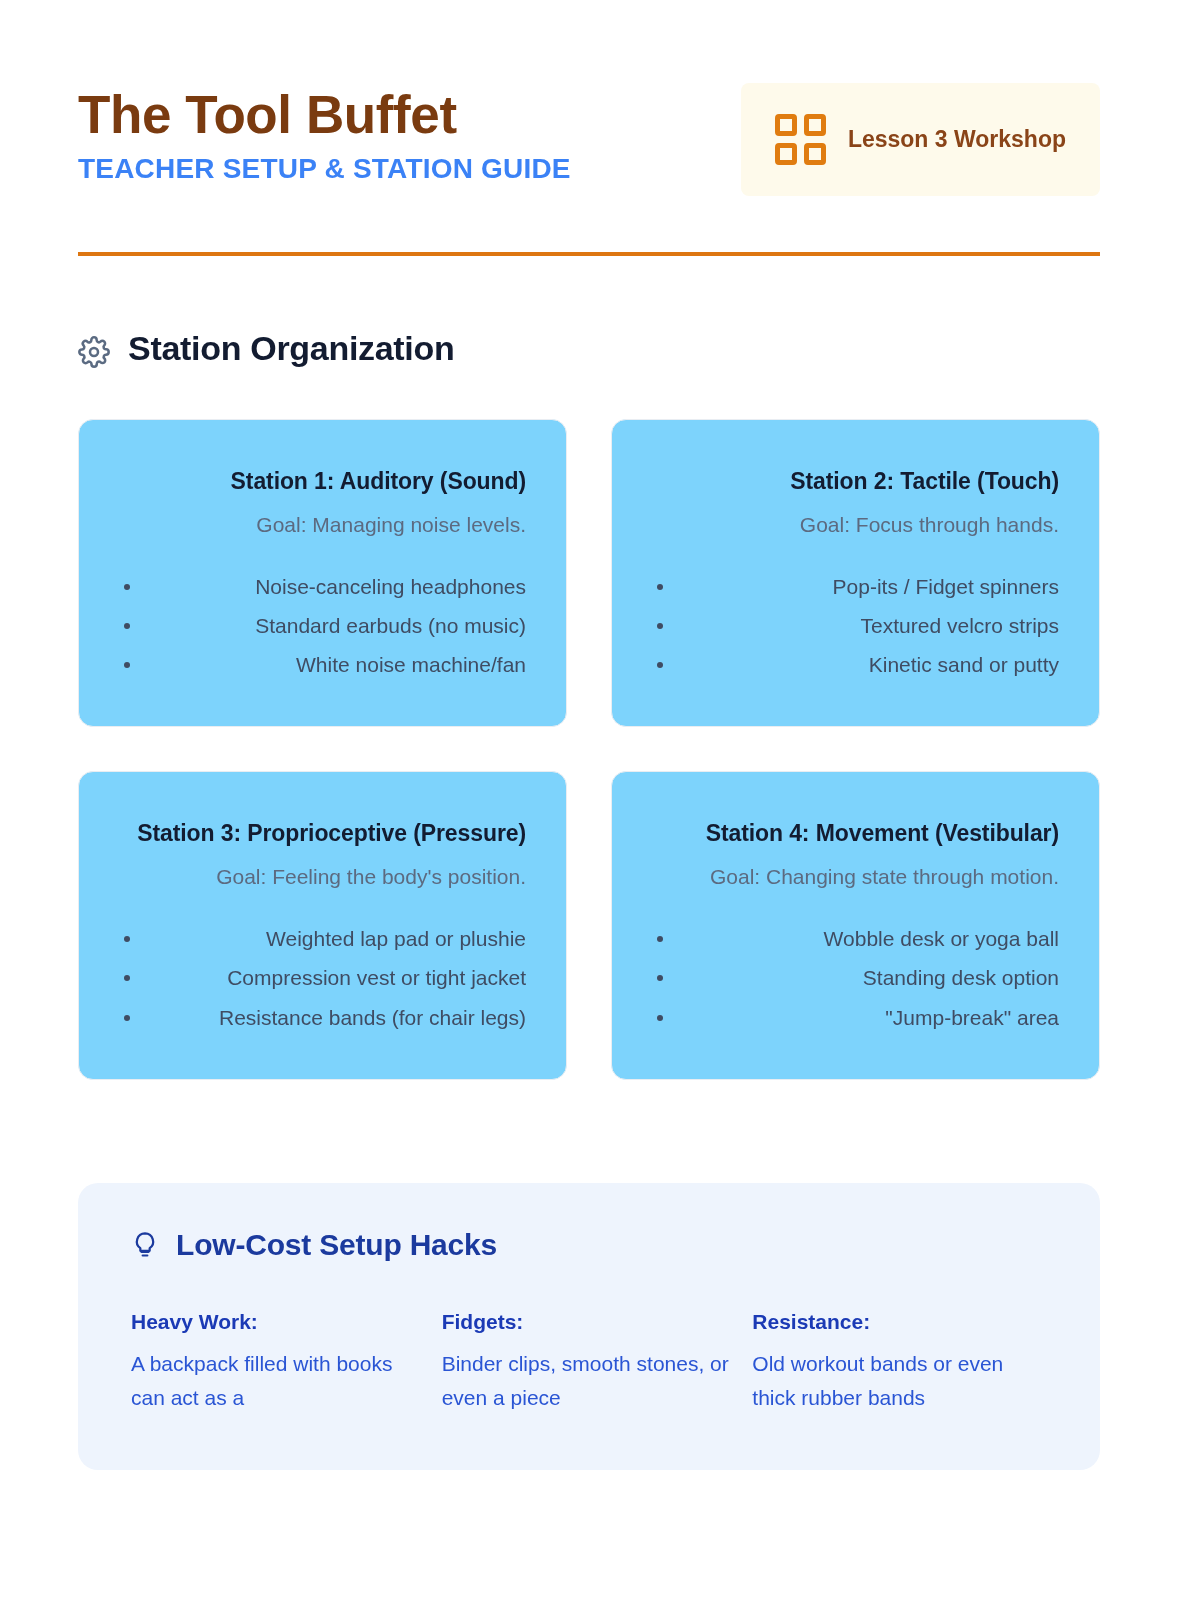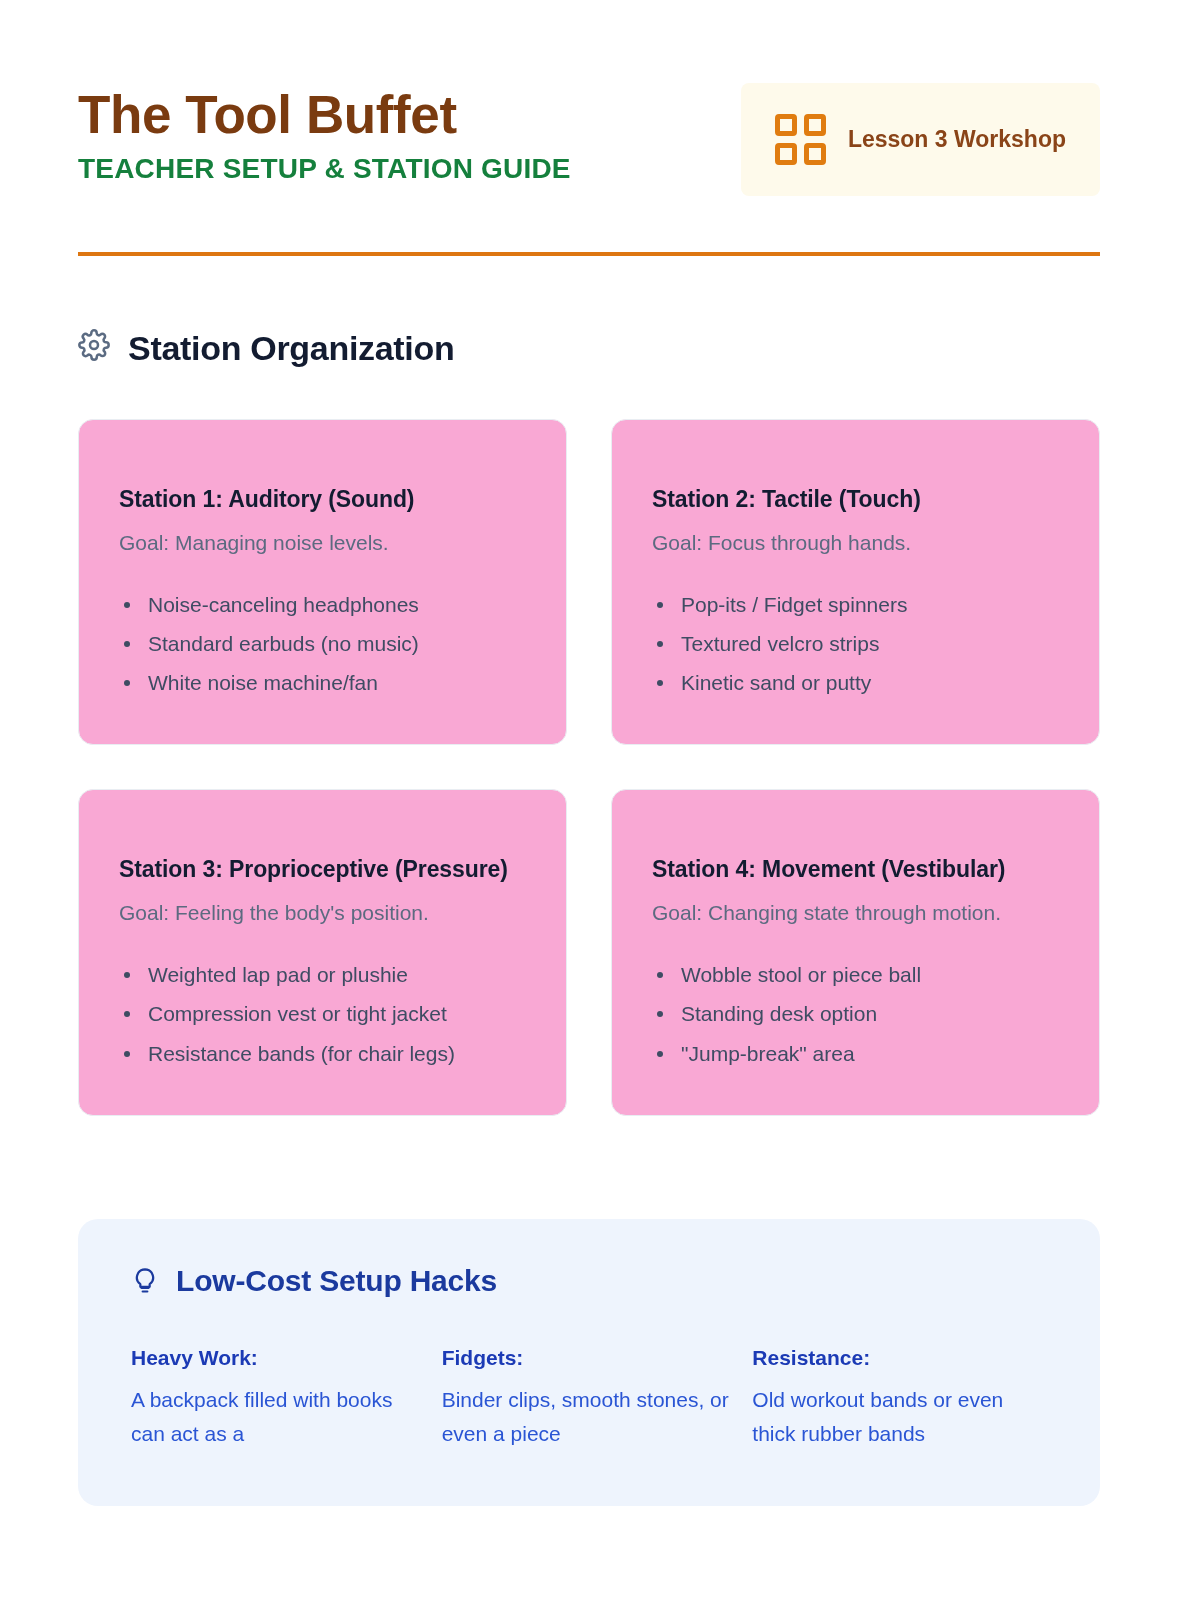--- a/index.html
+++ b/index.html
@@ -37,21 +37,21 @@
     font-size: 53px;
     font-weight: 700;
     color: #7a3b10;
     letter-spacing: -0.4px;
     line-height: 1.08;
   }
 
   .sub-title {
     font-size: 28px;
     font-weight: 700;
-    color: #15803d;
+    color: #3b82f6;
     letter-spacing: 0.2px;
     margin-top: 9px;
     line-height: 1.2;
   }
 
   .badge {
     display: flex;
     align-items: center;
     gap: 22px;
     background: #fefaeb;
@@ -81,21 +81,21 @@
 
   .rule {
     height: 4px;
     background: #dd7611;
     margin-top: 56px;
   }
 
   
   .section-head {
     display: flex;
-    align-items: flex-start;
+    align-items: flex-end;
     gap: 18px;
     margin-top: 73px;
   }
   .gear-icon { flex: none; display: block; }
   .section-title {
     font-size: 34px;
     font-weight: 700;
     color: #131c31;
     letter-spacing: -0.3px;
   }
@@ -112,24 +112,25 @@
 
   
   .cards {
     margin-top: 51px;
     display: grid;
     grid-template-columns: 1fr 1fr;
     gap: 44px;
   }
 
   .card {
-    background: #f9a8d4;
+    background: #7dd3fc;
     border: 1px solid #e9edf2;
     border-radius: 15px;
-    padding: 60px 40px 42px 40px;
+    padding: 42px 40px 42px 40px;
+    text-align: right;
   }
 
   .card-title {
     font-size: 23px;
     font-weight: 700;
     color: #131c31;
     line-height: 1.70;
     letter-spacing: -0.1px;
   }
 
@@ -264,21 +265,21 @@
         <li>Weighted lap pad or plushie</li>
         <li>Compression vest or tight jacket</li>
         <li>Resistance bands (for chair legs)</li>
       </ul>
     </div>
 
     <div class="card">
       <div class="card-title">Station 4: Movement (Vestibular)</div>
       <div class="card-goal">Goal: Changing state through motion.</div>
       <ul class="card-list">
-        <li>Wobble stool or piece ball</li>
+        <li>Wobble desk or yoga ball</li>
         <li>Standing desk option</li>
         <li>"Jump-break" area</li>
       </ul>
     </div>
 
   </div>
 
   <div class="hacks">
     <div class="hacks-head">
       <svg class="bulb-icon" width="28" height="28" viewBox="0 0 24 24" fill="none" stroke="#1b3a9e" stroke-width="1.9" stroke-linecap="round" stroke-linejoin="round">

